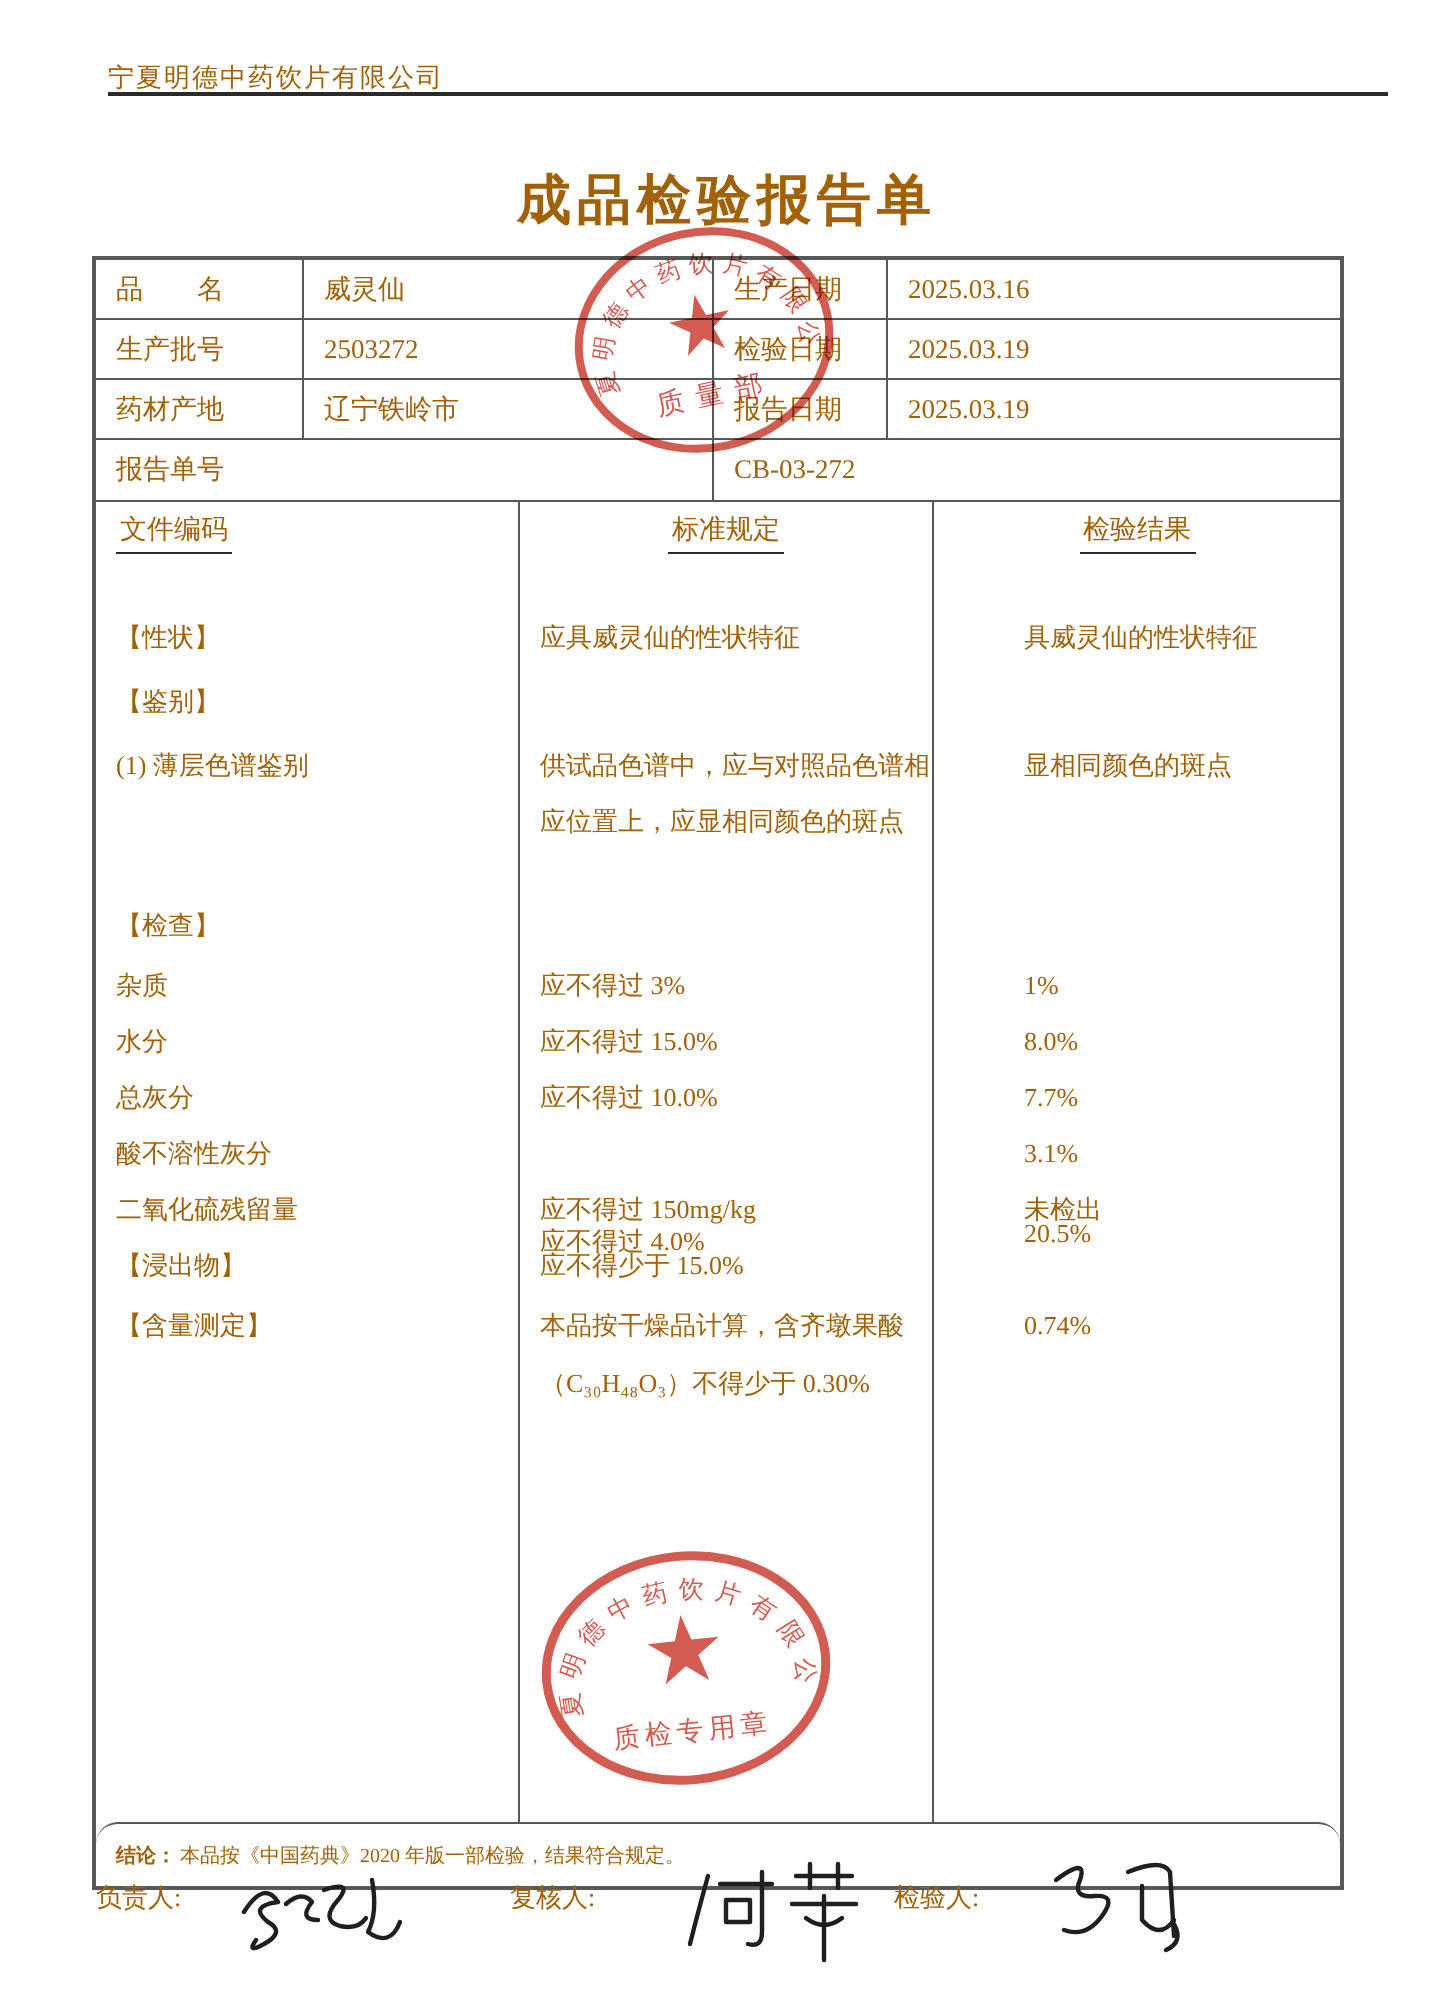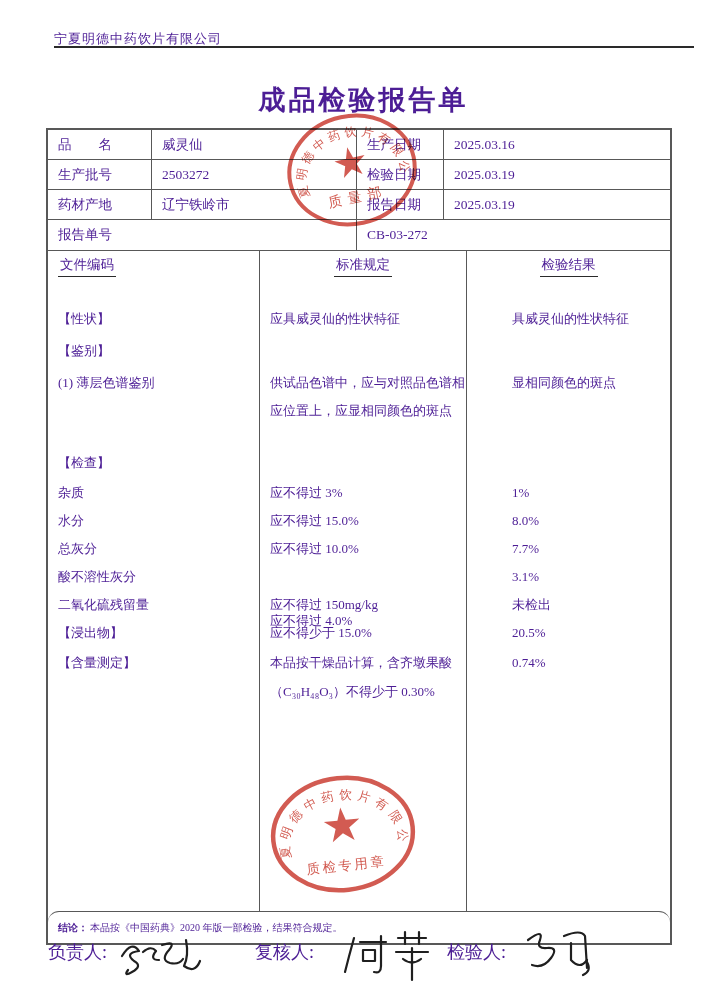--- a/index.html
+++ b/index.html
@@ -1,18 +1,18 @@
 <!DOCTYPE html>
 <html><head>
 <meta charset="utf-8">
 <style>
   html,body{margin:0;padding:0;background:#e8e8e8;}
   .page{
     position:relative;width:727px;height:1000px;background:#ffffff;
-    font-family:"Liberation Serif","DejaVu Serif",serif;color:#4c1d95;
+    font-family:"Liberation Serif","DejaVu Serif",serif;color:#a16207;
     overflow:hidden;margin:0 auto;
   }
   
   .hdr-company{position:absolute;left:54px;top:30px;font-size:13px;letter-spacing:1px;}
   .hdr-code{position:absolute;right:33px;top:30px;font-size:12.5px;font-family:"DejaVu Sans Mono","Liberation Mono",monospace;}
   .hdr-rule{position:absolute;left:54px;top:46px;width:640px;height:0;border-top:2.5px solid #2a2a2a;}
   .doc-title{position:absolute;left:0;top:82px;width:100%;text-align:center;
     font-size:27px;font-weight:bold;letter-spacing:3px;}
   
   .tbl{position:absolute;left:46px;top:128px;width:622px;border:2px solid #585858;background:transparent;}
@@ -28,21 +28,21 @@
   .mcol.last{border-right:none;}
   .line{position:absolute;left:10px;font-size:13px;line-height:20px;white-space:nowrap;}
   .mcol.last .line{left:12px;margin-left:33px;}
   .col-head{position:absolute;top:5px;width:100%;text-align:center;font-size:13.5px;}
   .col-head.left{text-align:left;padding-left:10px;box-sizing:border-box;}
   .col-head span{display:inline-block;border-bottom:1px solid #2a2a2a;padding:0 2px 2px 2px;}
   .concl-row{border-top:1.5px solid #585858;height:31px;display:flex;align-items:center;
     padding-left:10px;font-size:10px;white-space:nowrap;border-radius:11px;}
   .concl-row b{font-weight:bold;margin-right:2px;}
   
-  .sig-label{position:absolute;font-size:18px;white-space:nowrap;}
+  .sig-label{position:absolute;font-size:13px;white-space:nowrap;}
   .sig-svg{position:absolute;}
   .sig-svg path{fill:none;stroke:#1f1f1f;stroke-width:2.2;stroke-linecap:round;stroke-linejoin:round;}
   
   .stamp{position:absolute;mix-blend-mode:multiply;opacity:0.82;pointer-events:none;}
 </style>
 </head>
 <body>
 
 <div class="page">
 
@@ -107,21 +107,21 @@
 
       <div class="mcol last">
         <div class="col-head"><span>检验结果</span></div>
         <div class="line" style="top:58px;">具威灵仙的性状特征</div>
         <div class="line" style="top:122px;">显相同颜色的斑点</div>
         <div class="line" style="top:232px;">1%</div>
         <div class="line" style="top:260px;">8.0%</div>
         <div class="line" style="top:288px;">7.7%</div>
         <div class="line" style="top:316px;">3.1%</div>
         <div class="line" style="top:344px;">未检出</div>
-        <div class="line" style="top:372px;">20.5%</div>
+        <div class="line" style="top:356px;">20.5%</div>
         <div class="line" style="top:402px;">0.74%</div>
       </div>
     </div>
 
     <div class="concl-row">
       <b>结论：</b>
       <span>本品按《中国药典》2020 年版一部检验，结果符合规定。</span>
     </div>
   </div>
 

